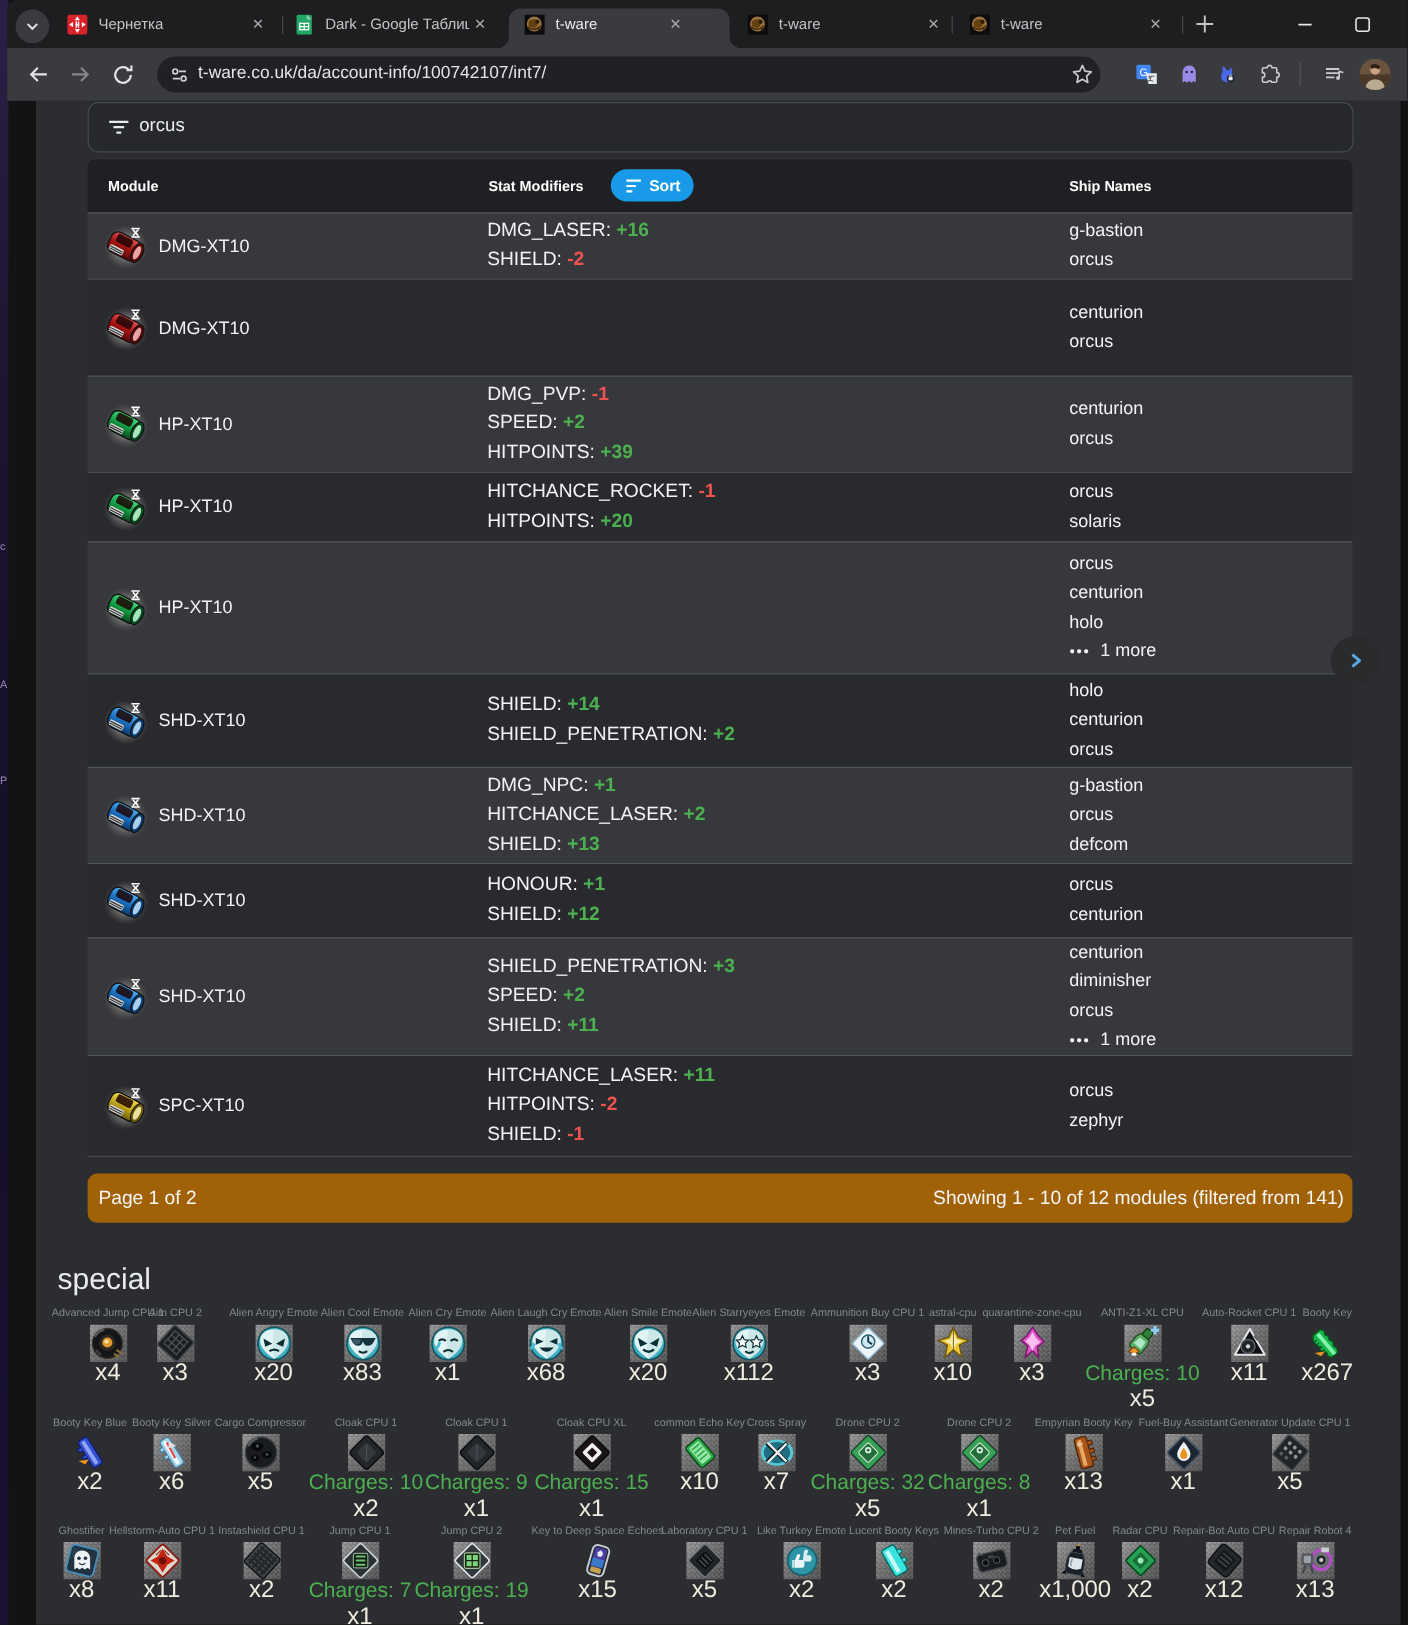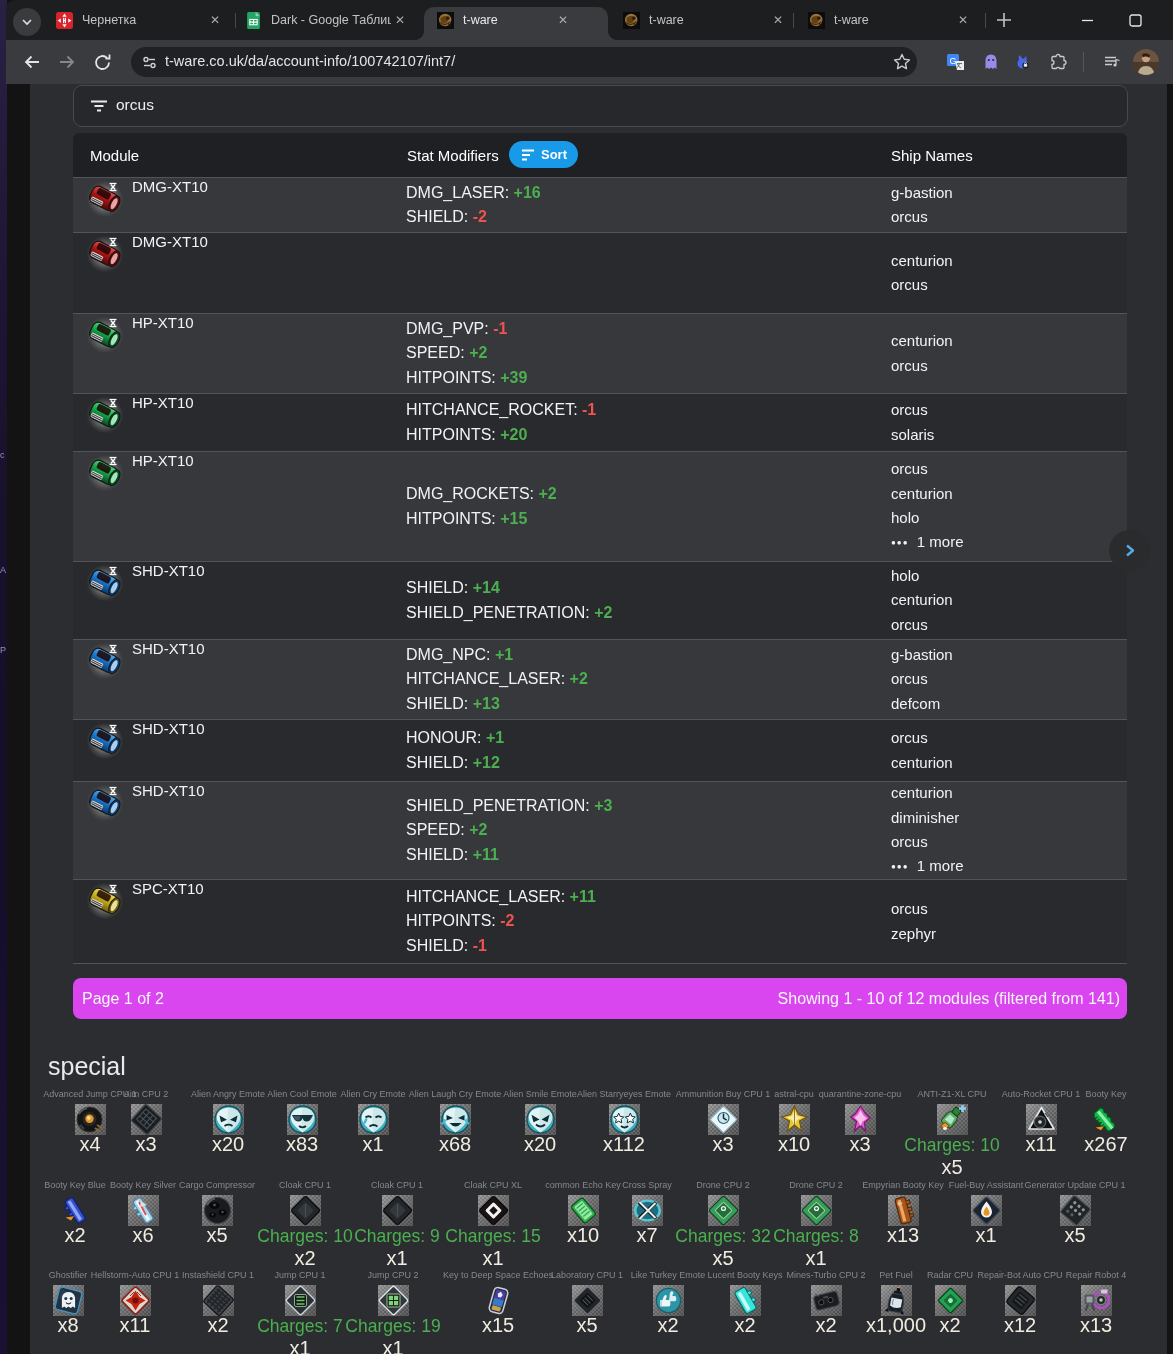--- a/index.html
+++ b/index.html
@@ -22,37 +22,37 @@
   #omni .url { position:absolute; left:34px; top:6px; color:#e4e4e6; font-size:14.5px; white-space:nowrap; }
   .tbico { position:absolute; z-index:3; }
 
   #page { position:absolute; left:8px; top:84px; width:916px; height:1270px; background:#131313; z-index:1; }
   #content { position:absolute; left:22px; top:0; width:1137px; height:1270px; background:#2b2d30; }
   #filterbox { position:absolute; left:43px; top:1px; width:1055px; height:42px; background:#26282b;
     border:1px solid #46494d; border-radius:9px; }
   #filterbox .ftxt { position:absolute; left:42px; top:10px; color:#eceeef; font-size:15.5px; }
   #tbl { position:absolute; left:43px; top:49px; width:1054px; }
   .thead { height:44px; background:#1f2023; display:flex; align-items:center; position:relative; border-radius:6px 6px 0 0; }
-  .thead .h { color:#fff; font-weight:normal; font-size:15px; }
+  .thead .h { color:#fff; font-weight:bold; font-size:12px; }
   .row { position:relative; border-top:1px solid #515458; }
   .row.odd { background:#37383b; }
   .row.even { background:#292a2d; }
   .tblend { height:0px; border-top:1px solid #515458; }
-  .cMod { position:absolute; left:0; top:0; bottom:0; display:flex; align-items:flex-start; }
+  .cMod { position:absolute; left:0; top:0; bottom:0; display:flex; align-items:center; }
   .cMod .nm { color:#f2f3f4; font-size:15px; margin-left:6px; }
   .cStats { position:absolute; left:333px; top:0; bottom:0; display:flex; flex-direction:column; justify-content:center; }
   .cStats div { color:#f2f3f4; font-size:16px; line-height:24.4px; white-space:nowrap; }
   .cShips { position:absolute; left:818px; top:0; bottom:0; display:flex; flex-direction:column; justify-content:center; }
   .cShips div { color:#f2f3f4; font-size:15px; line-height:24.4px; }
   .pos { color:#4caf50; font-weight:bold; }
   .neg { color:#ef5350; font-weight:bold; }
   .more { color:#42a5f5; font-size:14px; }
   .more .dots { font-size:8px; letter-spacing:1px; vertical-align:2px; }
   .micon { width:40px; height:40px; margin-left:13px; flex:0 0 auto; }
-  #pager { position:absolute; left:43px; top:894px; width:1054px; height:41px; background:#d946ef; border-radius:8px;
+  #pager { position:absolute; left:43px; top:894px; width:1054px; height:41px; background:#a16207; border-radius:8px;
     display:flex; align-items:center; justify-content:space-between; color:#f5f5f5; font-size:16px; }
   #pager .l { margin-left:9px; }
   #pager .r { margin-right:7px; }
   #sortbtn { position:absolute; left:436px; top:8px; width:69px; height:27px; background:#189ae8; border-radius:13.5px;
     display:flex; align-items:center; justify-content:center; }
   #sortbtn span { color:#fff; font-size:13px; font-weight:bold; margin-left:5px; }
   #special-h { position:absolute; left:18px; top:968px; color:#e8eaec; font-size:25px; }
   .sp { position:absolute; transform:translateX(-50%); text-align:center; width:180px; }
   .sp .lbl { color:#85888c; font-size:9px; white-space:nowrap; height:13px; }
   .sp .ic { width:31px; height:31px; margin:2px auto 0; position:relative; }
@@ -439,24 +439,20 @@
 </g>
 <g stroke="#fff" stroke-width="1.3">
 <path d="M23.5 5.5h7"></path>
                   <path d="M23.5 12.5h7"></path>
                   <path d="M24.8 6.5l4.4 5"></path>
                   <path d="M29.2 6.5l-4.4 5"></path>
 </g>
 </svg>
               <div class="nm">HP-XT10</div>
             </div>
-<div class="cStats">
-              <div>DMG_ROCKETS: <span class="pos">+2</span></div>
-              <div>HITPOINTS: <span class="pos">+15</span></div>
-            </div>
 <div class="cShips">
               <div>orcus</div>
               <div>centurion</div>
               <div>holo</div>
               <div class="more"><span class="dots">●●●</span>&nbsp; 1 more</div>
             </div>
 </div>
 <div class="row even" style="height:78px;">
 <div class="cMod">
               <svg class="micon" viewBox="0 0 40 40">

